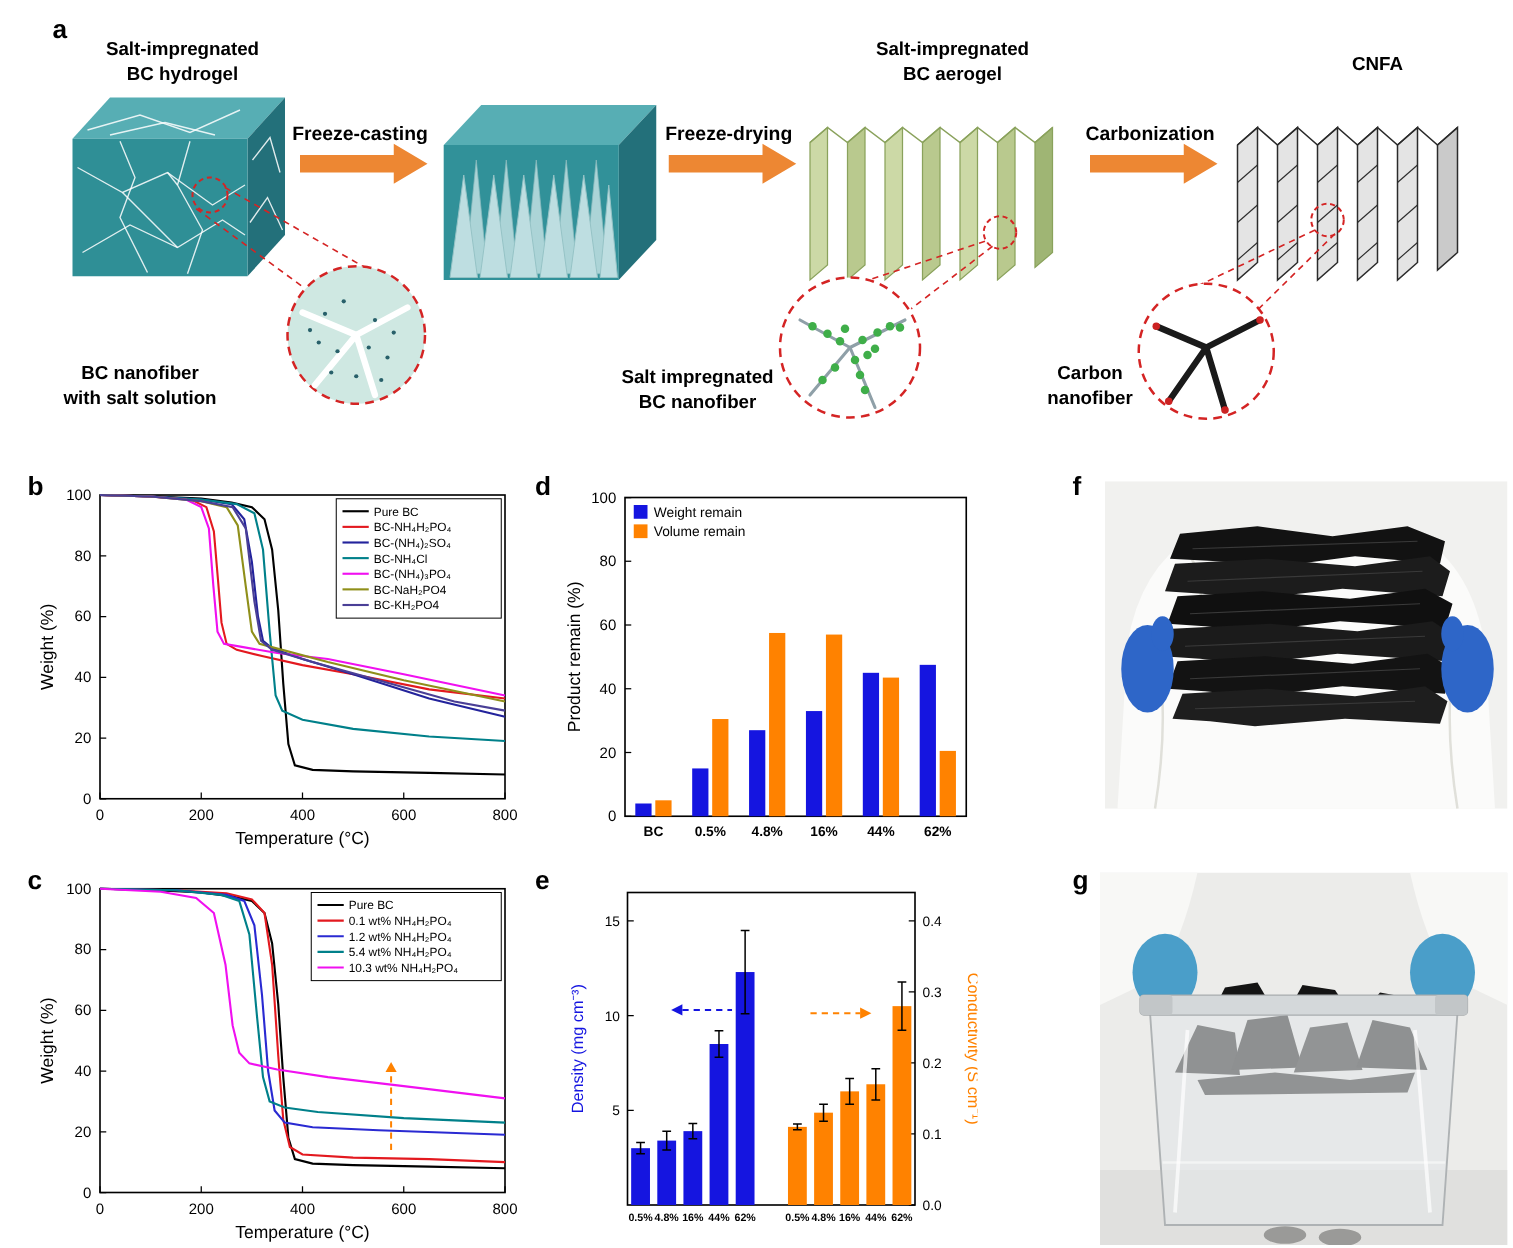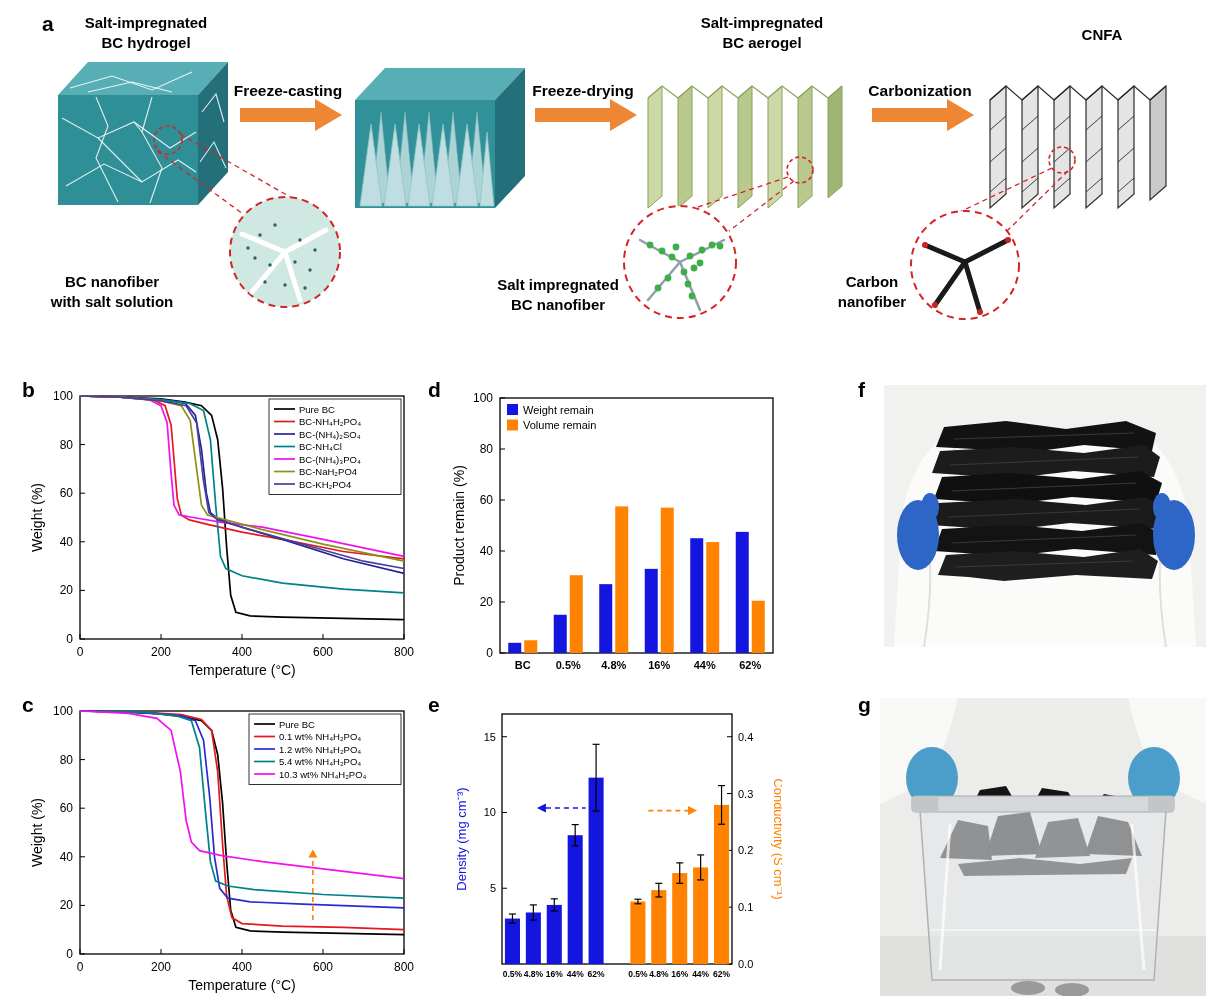--- a/index.html
+++ b/index.html
@@ -16,21 +16,21 @@
 <body>
 
 <div class="plabel" style="left:42px;top:12px">a</div>
 <div class="plabel" style="left:22px;top:378px">b</div>
 <div class="plabel" style="left:22px;top:693px">c</div>
 <div class="plabel" style="left:428px;top:378px">d</div>
 <div class="plabel" style="left:428px;top:693px">e</div>
 <div class="plabel" style="left:858px;top:378px">f</div>
 <div class="plabel" style="left:858px;top:693px">g</div>
 
-<div class="abs" style="left:0;top:0;width:966px;height:335px">
+<div class="abs" style="left:0;top:16px;width:966px;height:335px">
 <svg width="1210" height="335" viewBox="0 0 1210 335">
 
   <g>
     <text class="sch-label" x="146" y="28" text-anchor="middle">Salt-impregnated</text>
     <text class="sch-label" x="146" y="48" text-anchor="middle">BC hydrogel</text>
     <polygon points="58,95 88,62 228,62 198,95" fill="#57AEB4"></polygon>
     <polygon points="198,95 228,62 228,172 198,205" fill="#23707A"></polygon>
     <polygon points="58,95 198,95 198,205 58,205" fill="#2F8F96"></polygon>
     <g stroke="#ffffff" stroke-opacity="0.85" stroke-width="1.1" fill="none">
       <path d="M62,118 L98,138 L134,122 L170,148 L196,132"></path>

